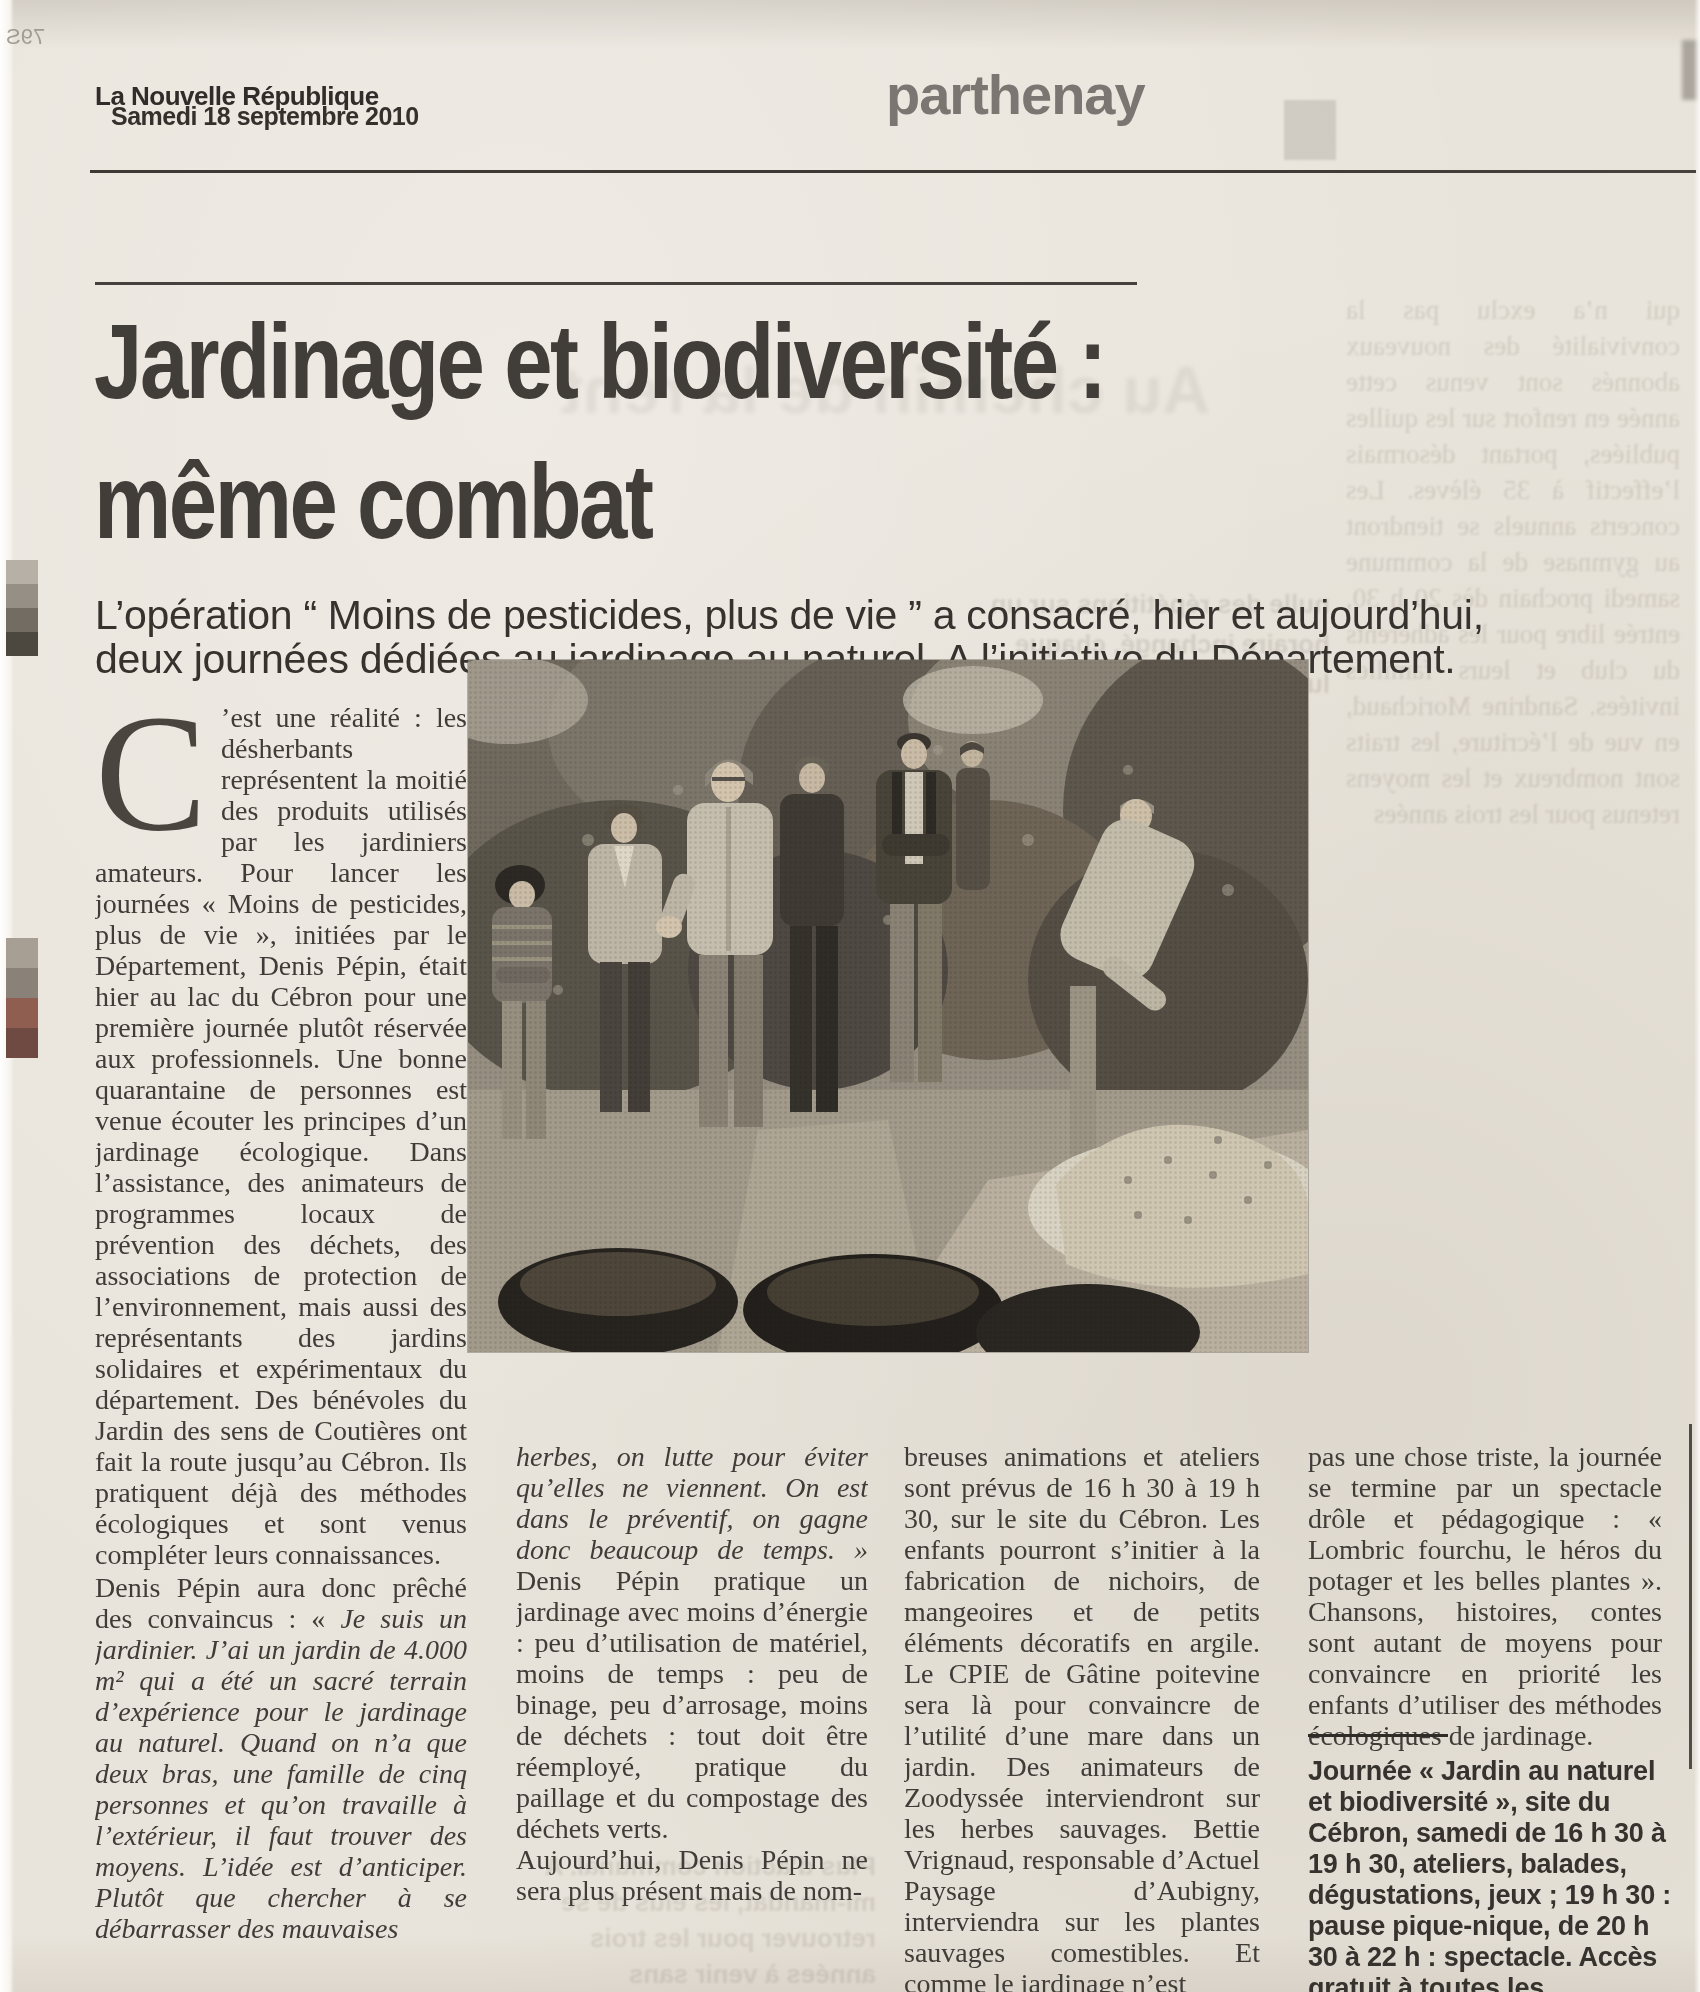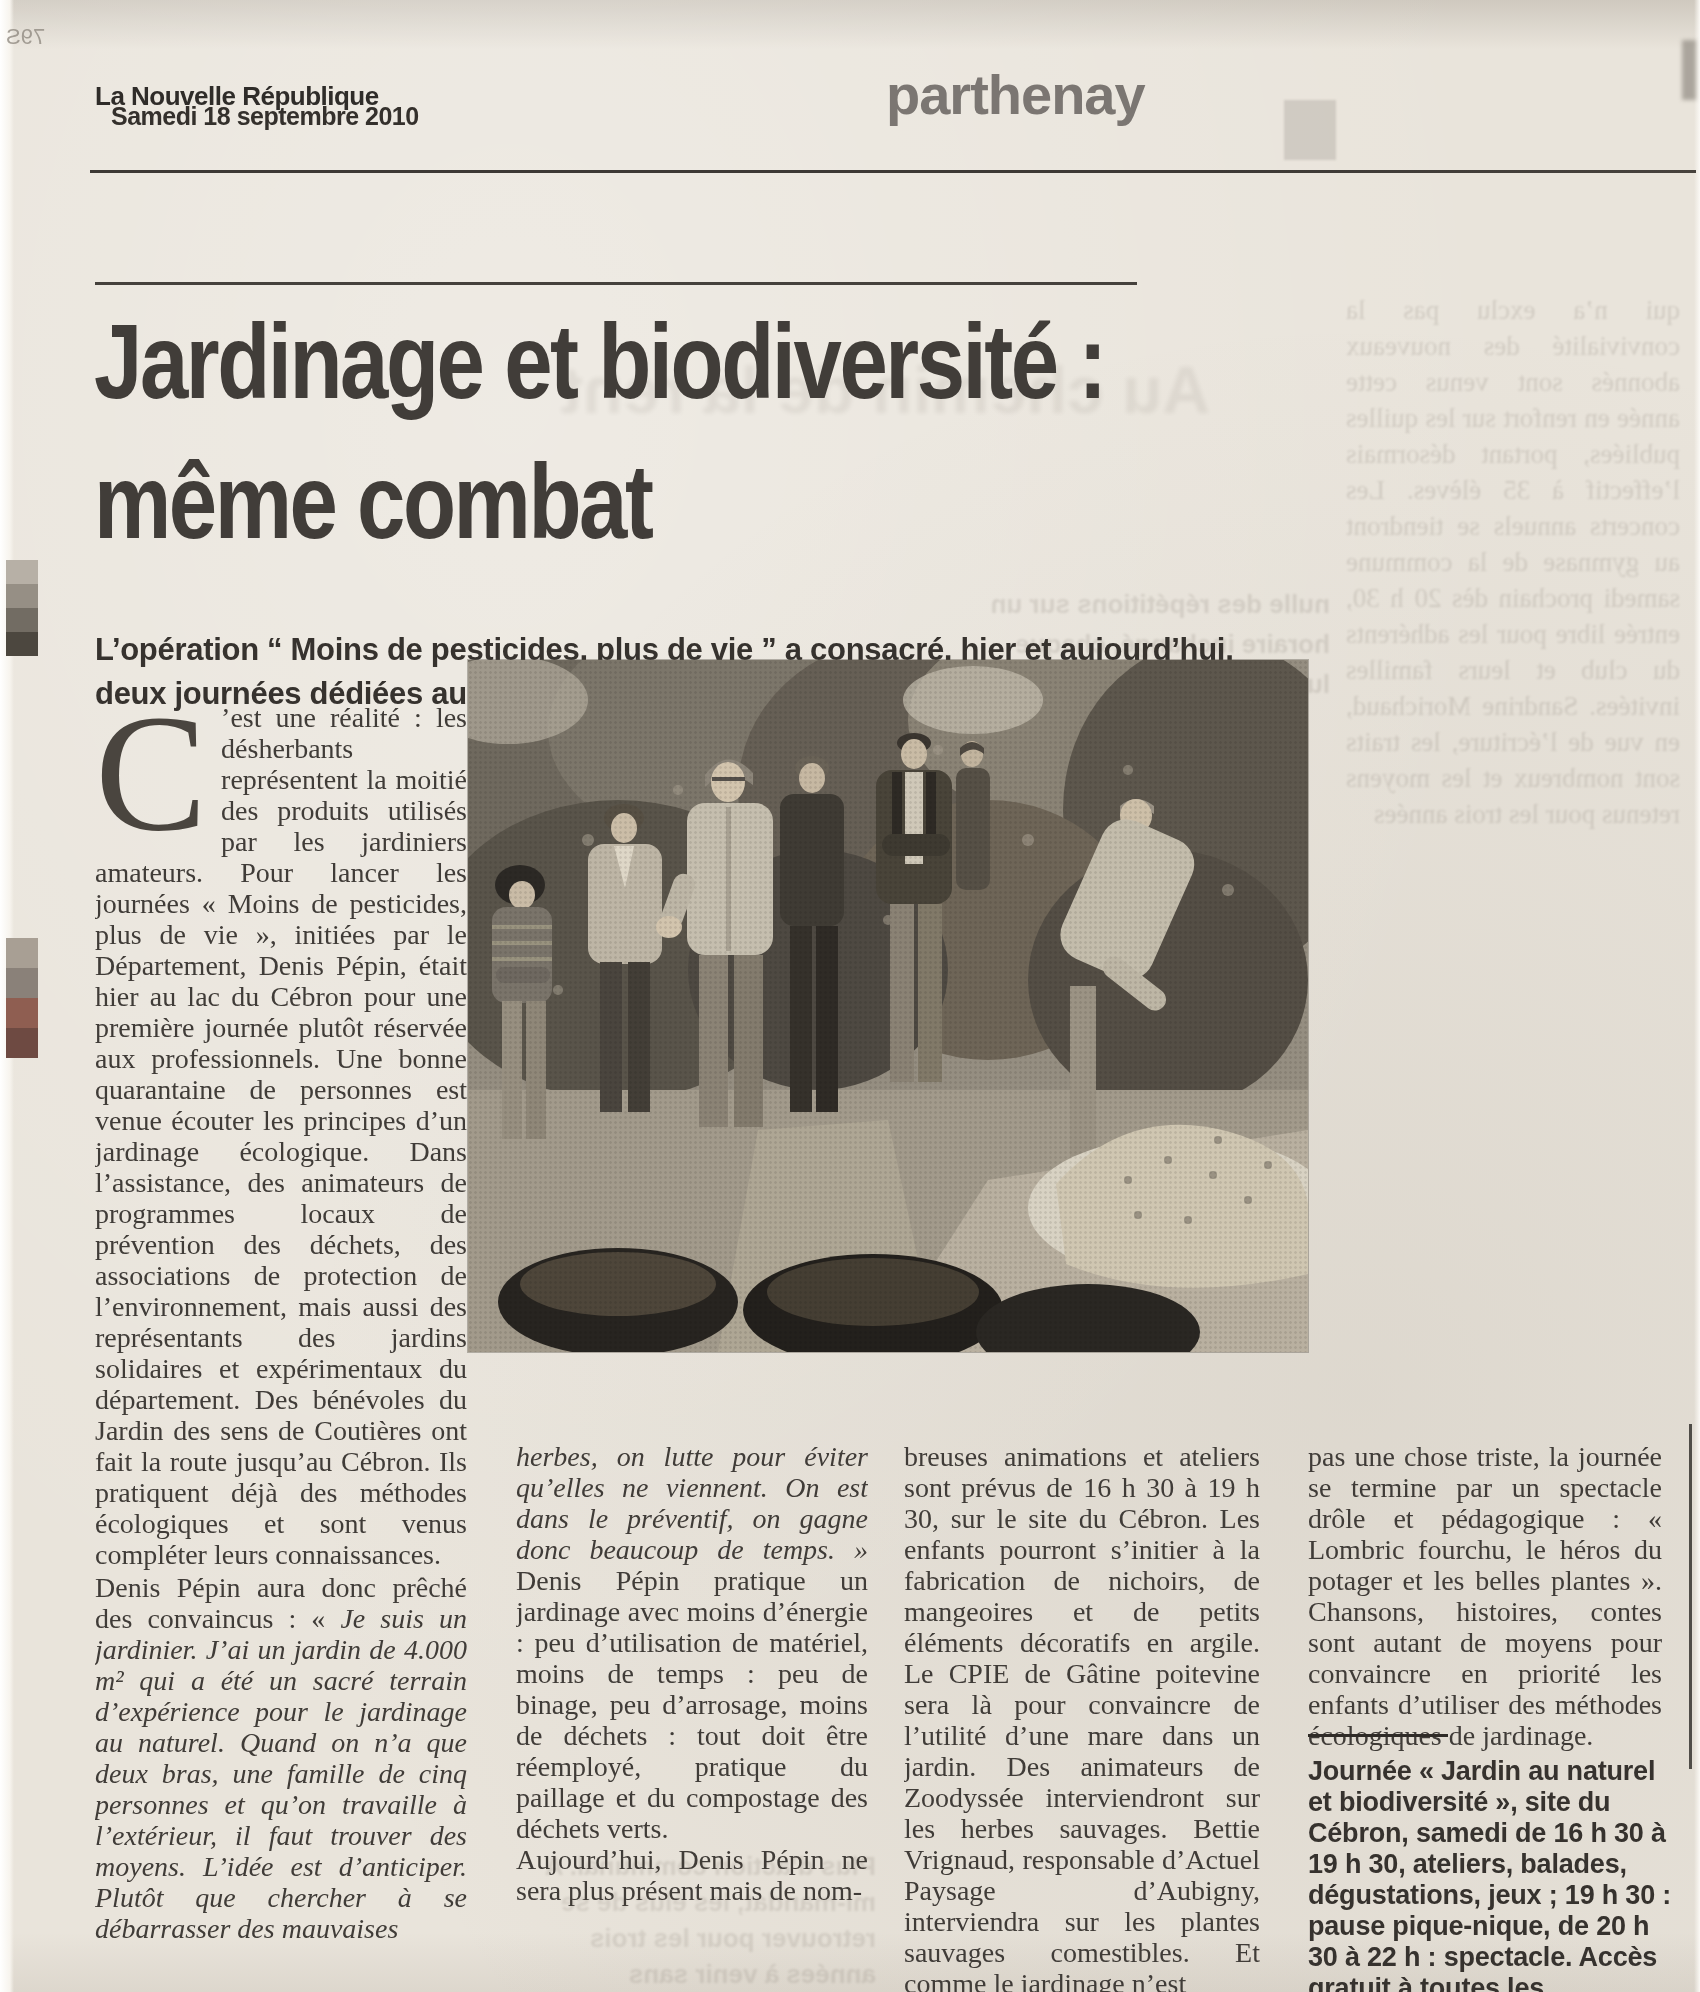--- a/index.html
+++ b/index.html
@@ -22,21 +22,21 @@
   .ghost-box{left:1284px;top:100px;width:52px;height:60px;background:rgba(160,154,146,.35);filter:blur(1px);}
   .rule-top{left:90px;top:170px;width:1606px;height:3px;background:linear-gradient(90deg,#3d3935 70%,#47423d);}
 
   .kicker{left:95px;top:208px;font-size:46px;font-weight:bold;color:#3a3733;letter-spacing:-1px;}
   .rule-kicker{left:95px;top:282px;width:1042px;height:3px;background:#45413c;}
 
   .headline{font-weight:bold;color:#413d39;font-size:106px;line-height:1;letter-spacing:-3px;transform:scaleX(.82);transform-origin:left top;white-space:nowrap;}
   .hl1{left:94px;top:308px;}
   .hl2{left:94px;top:448px;}
 
-  .standfirst{font-size:31px;font-weight:bold;color:#36322e;letter-spacing:-.3px;white-space:nowrap;margin-top:40px;}
+  .standfirst{font-size:41px;font-weight:normal;color:#36322e;letter-spacing:-.3px;white-space:nowrap;}
   .sf1{left:95px;top:592px;}
   .sf2{left:95px;top:636px;}
 
   .bodycol{font-family:"Liberation Serif", serif;font-size:28px;line-height:31px;color:#403c38;text-align:justify;}
   .col1{left:95px;top:702px;width:372px;height:1290px;overflow:hidden;}
   .dropcap{float:left;font-family:"Liberation Serif", serif;font-size:168px;line-height:128px;padding:6px 14px 0 0;color:#4a453f;font-weight:normal;}
   .col1 p{margin:0 0 2px 0;}
   .quote{font-style:italic;}
 
   .photo-wrap{left:468px;top:660px;width:840px;height:692px;background:#8f897d;outline:1px solid rgba(90,84,74,.4);}

